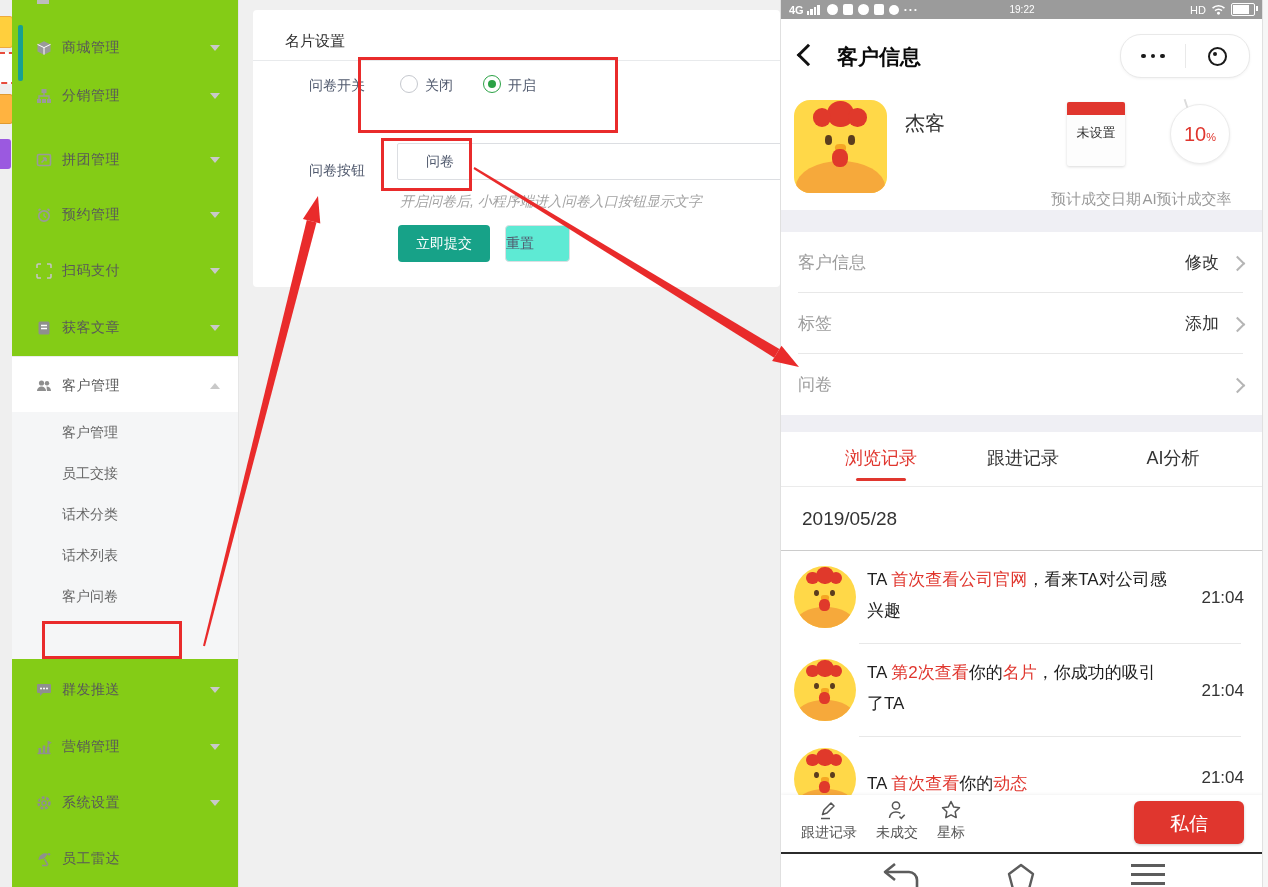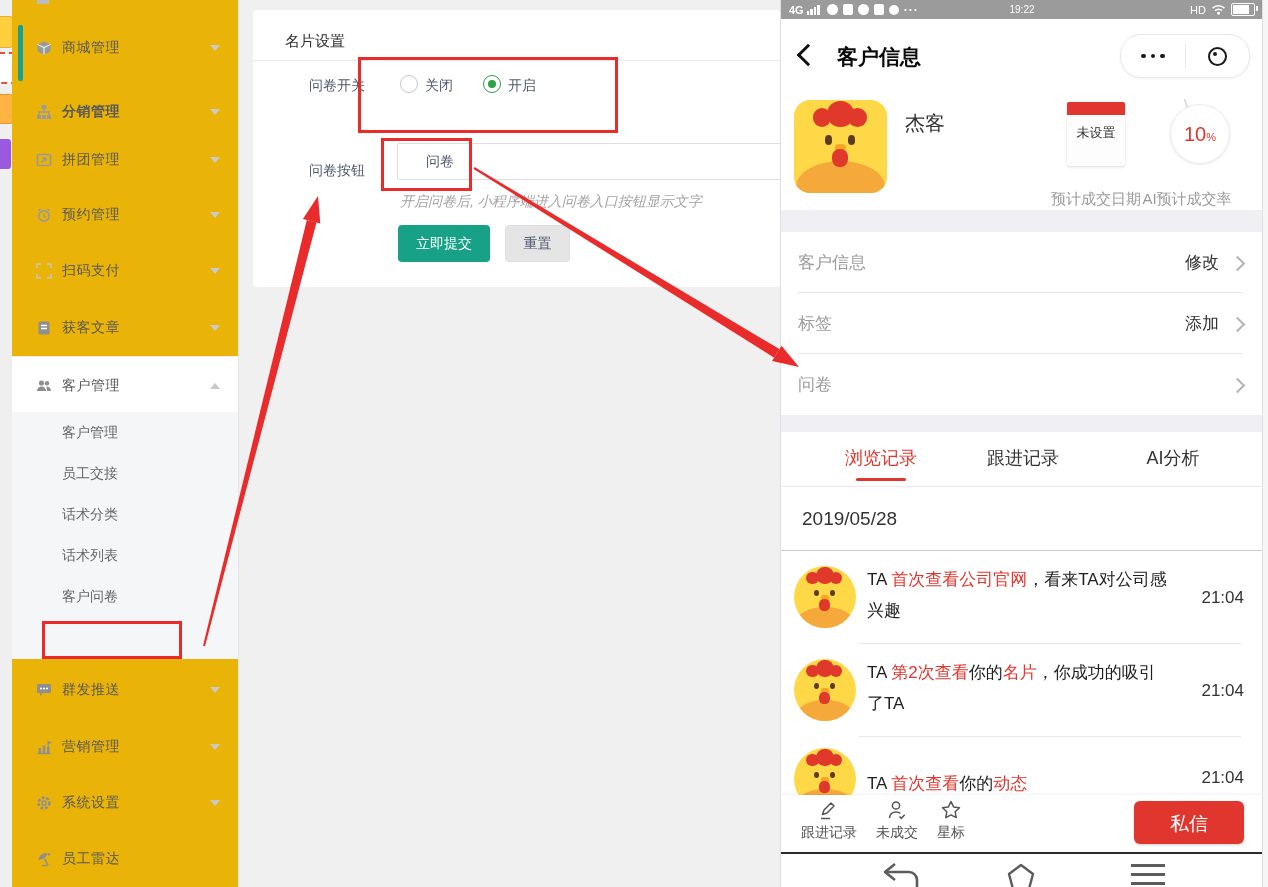--- a/index.html
+++ b/index.html
@@ -2,21 +2,21 @@
 <html style="--annotation-red: #e92b2b; --accent-teal: #17a288; --phone-red: #e0362e; --radio-green: #2ba245; --status-bar-gray: #9b9b9b;"><head>
 <meta charset="utf-8">
 <style>
   html,body{margin:0;padding:0;background:#fff;}
   #screen{position:relative;width:1268px;height:887px;overflow:hidden;background:#fff;
     font-family:"Liberation Sans","DejaVu Sans",sans-serif;color:#333;}
   
   .desktop{position:absolute;left:0;top:0;width:12px;height:887px;background:#efefef;z-index:1;}
   .dfrag{position:absolute;left:-4px;width:15px;border-radius:3px;}
   
-  .sidebar{position:absolute;left:12px;top:0;width:226px;height:887px;background:#eab308;border-right:1px solid #e6e6e6;z-index:2;}
+  .sidebar{position:absolute;left:12px;top:0;width:226px;height:887px;background:#84cc16;border-right:1px solid #e6e6e6;z-index:2;}
   .sb-item{position:absolute;left:0;width:226px;height:36px;display:flex;align-items:center;cursor:pointer;}
   .sb-item .ic{width:16px;height:16px;margin-left:24px;flex:none;}
   .sb-item .lbl{margin-left:10px;font-size:14px;color:#595959;letter-spacing:.5px;}
   .caret{position:absolute;right:18px;width:0;height:0;border-left:5px solid transparent;border-right:5px solid transparent;}
   .caret.down{border-top:6px solid #c9c9c9;}
   .caret.up{border-bottom:6px solid #c9c9c9;}
   .sb-parent{height:57px;border-top:1px solid #ececec;border-bottom:1px solid #ececec;background:#fff;}
   .submenu{position:absolute;left:0;top:412px;width:226px;height:247px;background:#f5f6f7;}
   .sm-item{position:relative;height:41px;line-height:41px;padding-left:50px;font-size:14px;color:#666;cursor:pointer;}
   .sm-item.active{background:#efefef;color:#4a4a4a;}
@@ -30,22 +30,22 @@
   .f-label{position:absolute;left:20px;width:92px;text-align:right;font-size:14px;color:#515a6e;}
   .radio{position:absolute;width:16px;height:16px;border:1px solid #c5c8ce;border-radius:50%;background:#fff;cursor:pointer;}
   .radio.checked{border-color:var(--radio-green,#2ba245);}
   .radio.checked::after{content:"";position:absolute;left:4px;top:4px;width:8px;height:8px;border-radius:50%;background:var(--radio-green,#2ba245);}
   .r-lbl{position:absolute;font-size:14px;color:#515a6e;cursor:pointer;}
   .helper{position:absolute;left:147px;font-size:14px;font-style:italic;color:#a3a3a3;white-space:nowrap;width:380px;overflow:hidden;}
   .f-input{position:absolute;left:144px;top:133px;width:383px;height:35px;border:1px solid #dcdee2;border-radius:2px;background:#fff;}
   .f-input span{position:absolute;left:28px;top:0;line-height:35px;font-size:14px;color:#515a6e;}
   .btn-submit{position:absolute;left:145px;top:215px;width:92px;height:37px;background:var(--accent-teal,#17a288);color:#fff;
     border:none;border-radius:4px;font-size:14px;text-align:center;line-height:37px;cursor:pointer;}
-  .btn-reset{position:absolute;left:252px;top:215px;width:65px;height:37px;background:#e5e5e5;color:#515a6e;
-    border:1px solid #dcdee2;border-radius:4px;font-size:14px;text-align:center;line-height:35px;box-sizing:border-box;cursor:pointer;}
+  .btn-reset{position:absolute;left:252px;top:215px;width:65px;height:37px;background:#5eead4;color:#515a6e;
+    border:1px solid #dcdee2;border-radius:4px;font-size:14px;line-height:35px;box-sizing:border-box;cursor:pointer;}
   
   .phone{position:absolute;left:780px;top:0;width:482px;height:887px;background:#fff;border-left:1px solid #e0e0e0;z-index:5;overflow:hidden;}
   .statusbar{position:absolute;left:0;top:0;width:100%;height:19px;background:var(--status-bar-gray,#9b9b9b);display:flex;align-items:center;padding:0 8px;box-sizing:border-box;color:#fff;}
   .sb-net{font-size:11px;font-weight:bold;}
   .bars{display:flex;align-items:flex-end;gap:1px;margin-left:3px;margin-right:7px;}
   .bars i{display:block;width:2.5px;background:#fff;}
   .st-ic{margin-right:5px;}
   .st-circle{width:11px;height:11px;border-radius:50%;background:#fff;}
   .st-square{width:10px;height:11px;border-radius:2px;background:#fff;}
   .st-dot{width:10px;height:10px;border-radius:50%;background:#fff;}
@@ -142,21 +142,21 @@
     <div class="sb-partial"></div>
     <div id="sb-items">
         <div class="sb-item" style="top: 30px;">
           <svg class="ic" viewBox="0 0 16 16">
             <path d="M8 1.2 14.5 4.4v7.2L8 14.8 1.5 11.6V4.4Z" fill="#9a9a9a"></path>
             <path d="M1.5 4.4 8 7.6l6.5-3.2M8 7.6v7" stroke="#fff" stroke-width="1" fill="none"></path>
           </svg>
           <span class="lbl">商城管理</span>
           <i class="caret down"></i>
         </div>
-        <div class="sb-item" style="top: 94px; font-weight: bold;">
+        <div class="sb-item" style="top: 78px;">
           <svg class="ic" viewBox="0 0 16 16">
             <rect x="5.5" y="1" width="5" height="4" fill="#9a9a9a"></rect>
             <path d="M8 5v3M3 11V8h10v3" stroke="#9a9a9a" stroke-width="1.4" fill="none"></path>
             <rect x="1" y="11" width="4" height="4" fill="#9a9a9a"></rect>
             <rect x="6" y="11" width="4" height="4" fill="#9a9a9a"></rect>
             <rect x="11" y="11" width="4" height="4" fill="#9a9a9a"></rect>
           </svg>
           <span class="lbl">分销管理</span>
           <i class="caret down"></i>
         </div>

